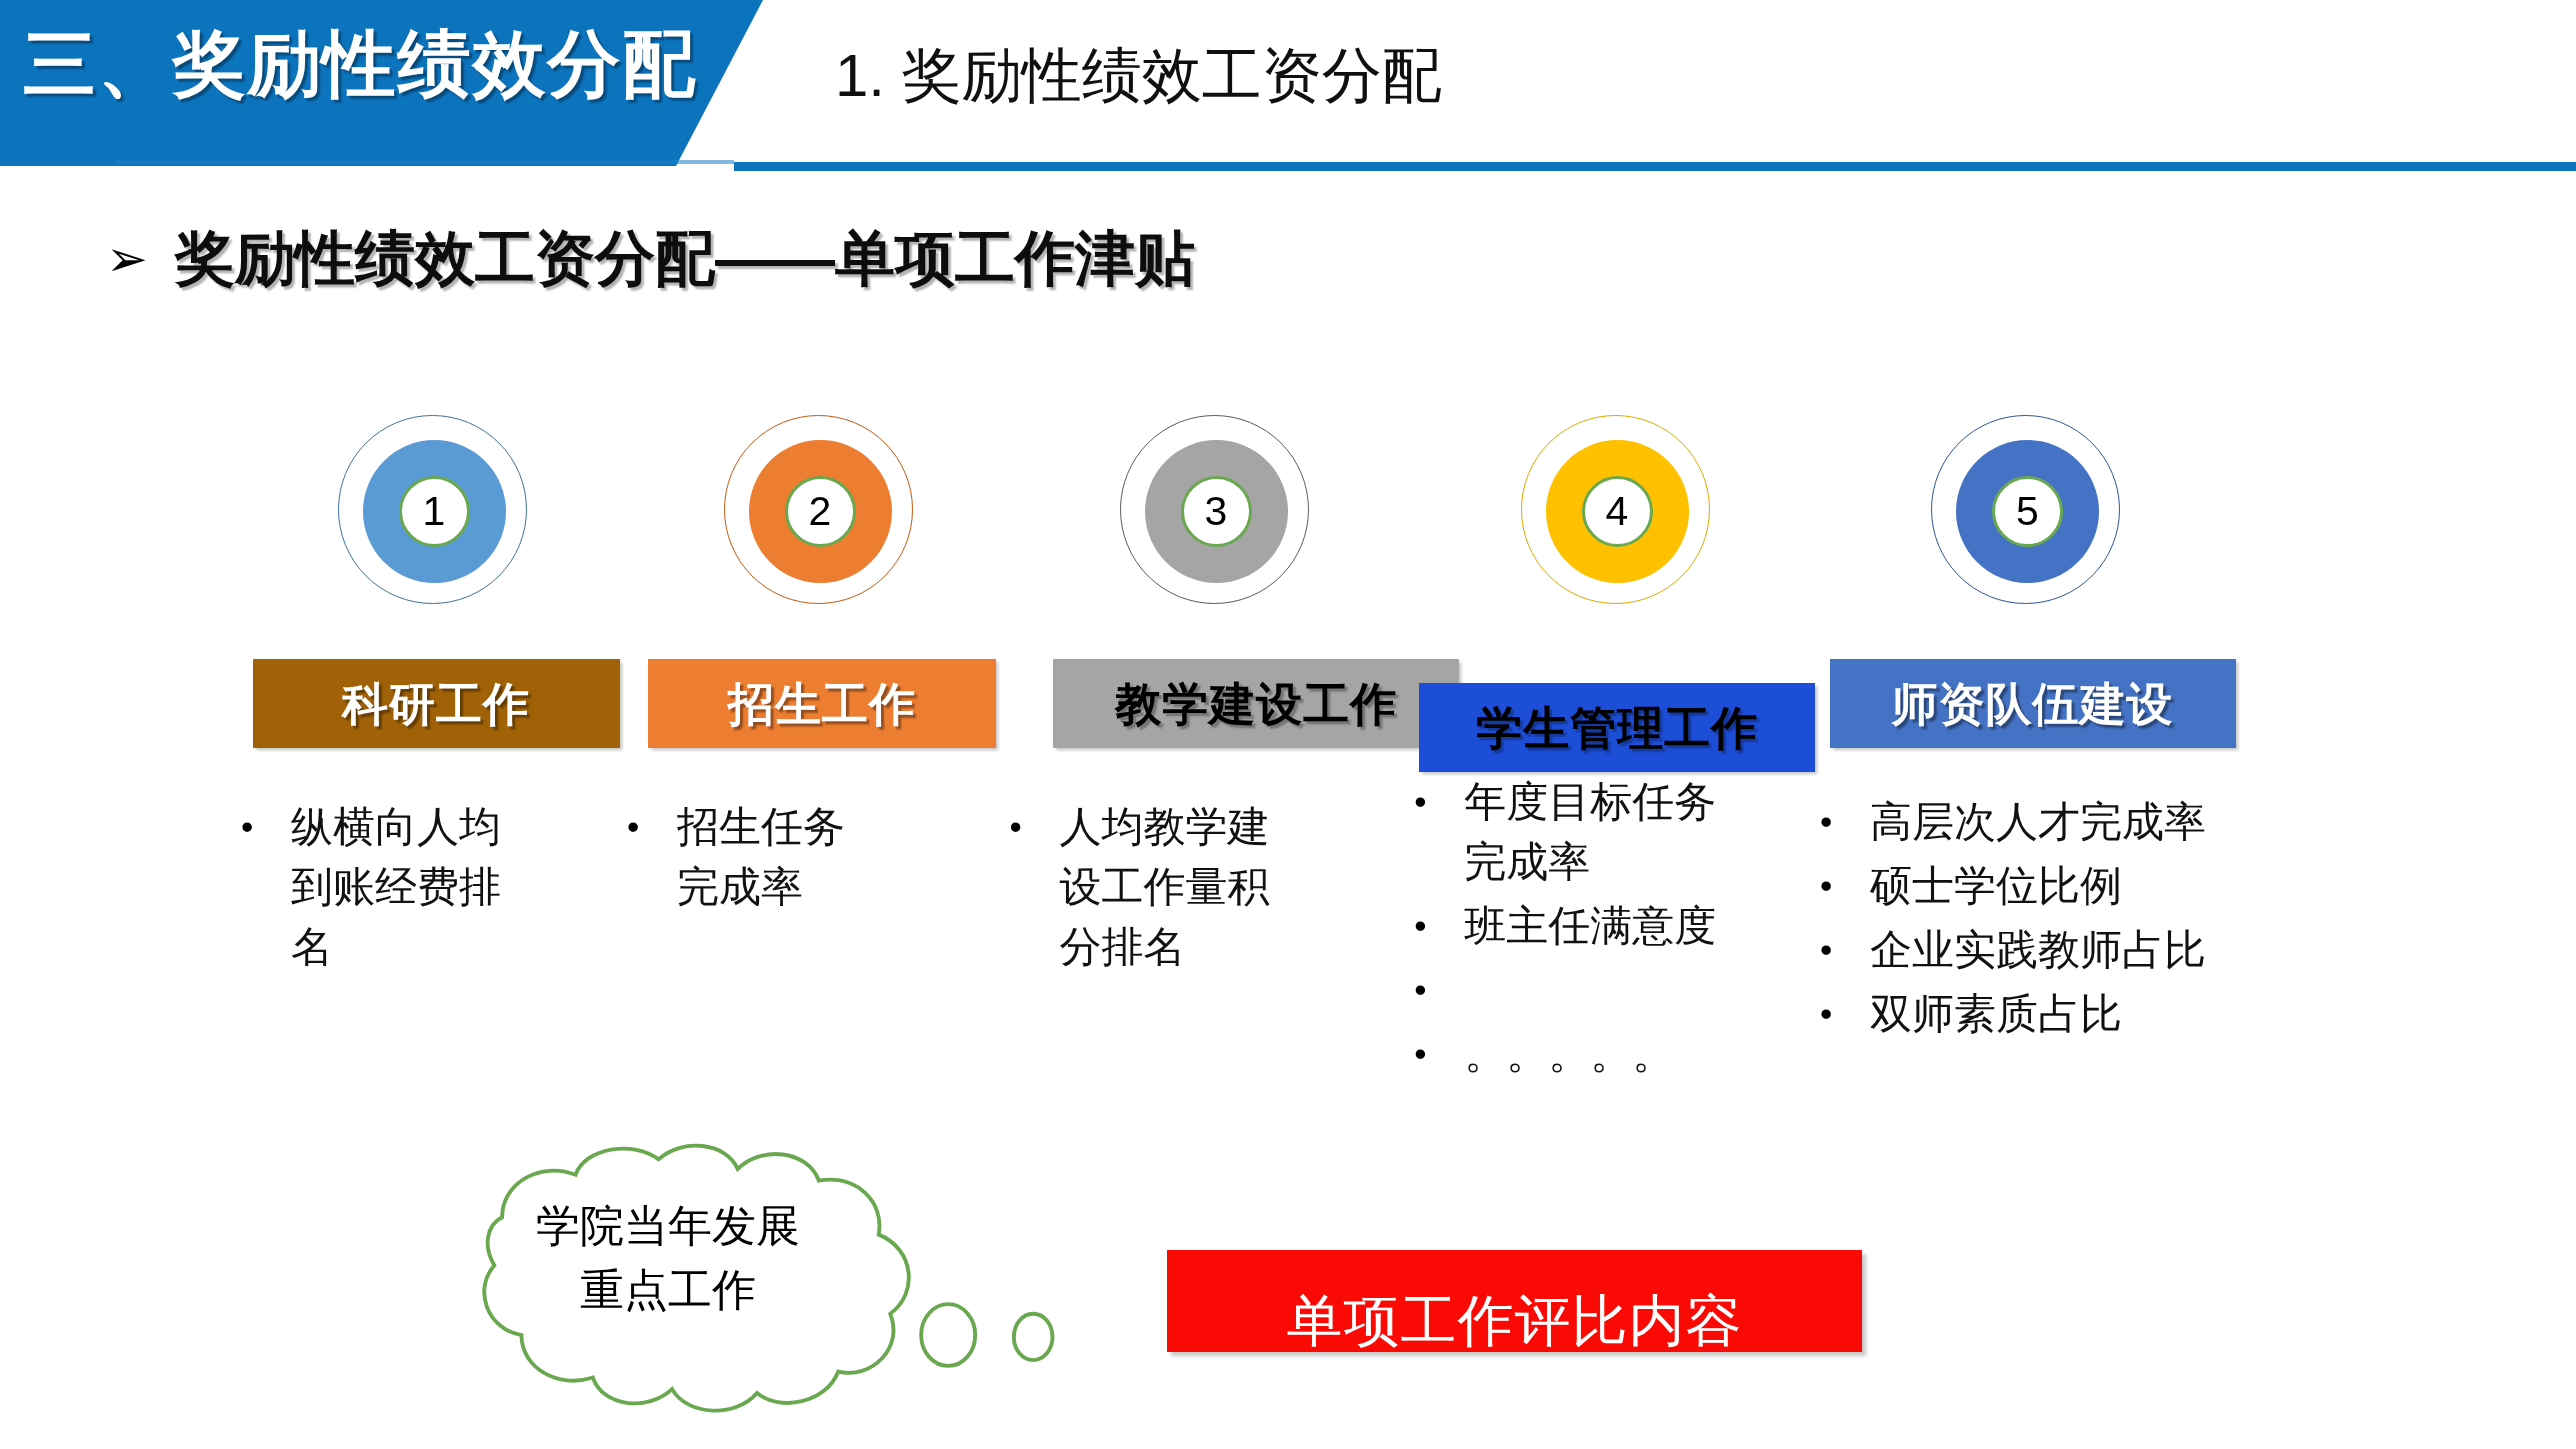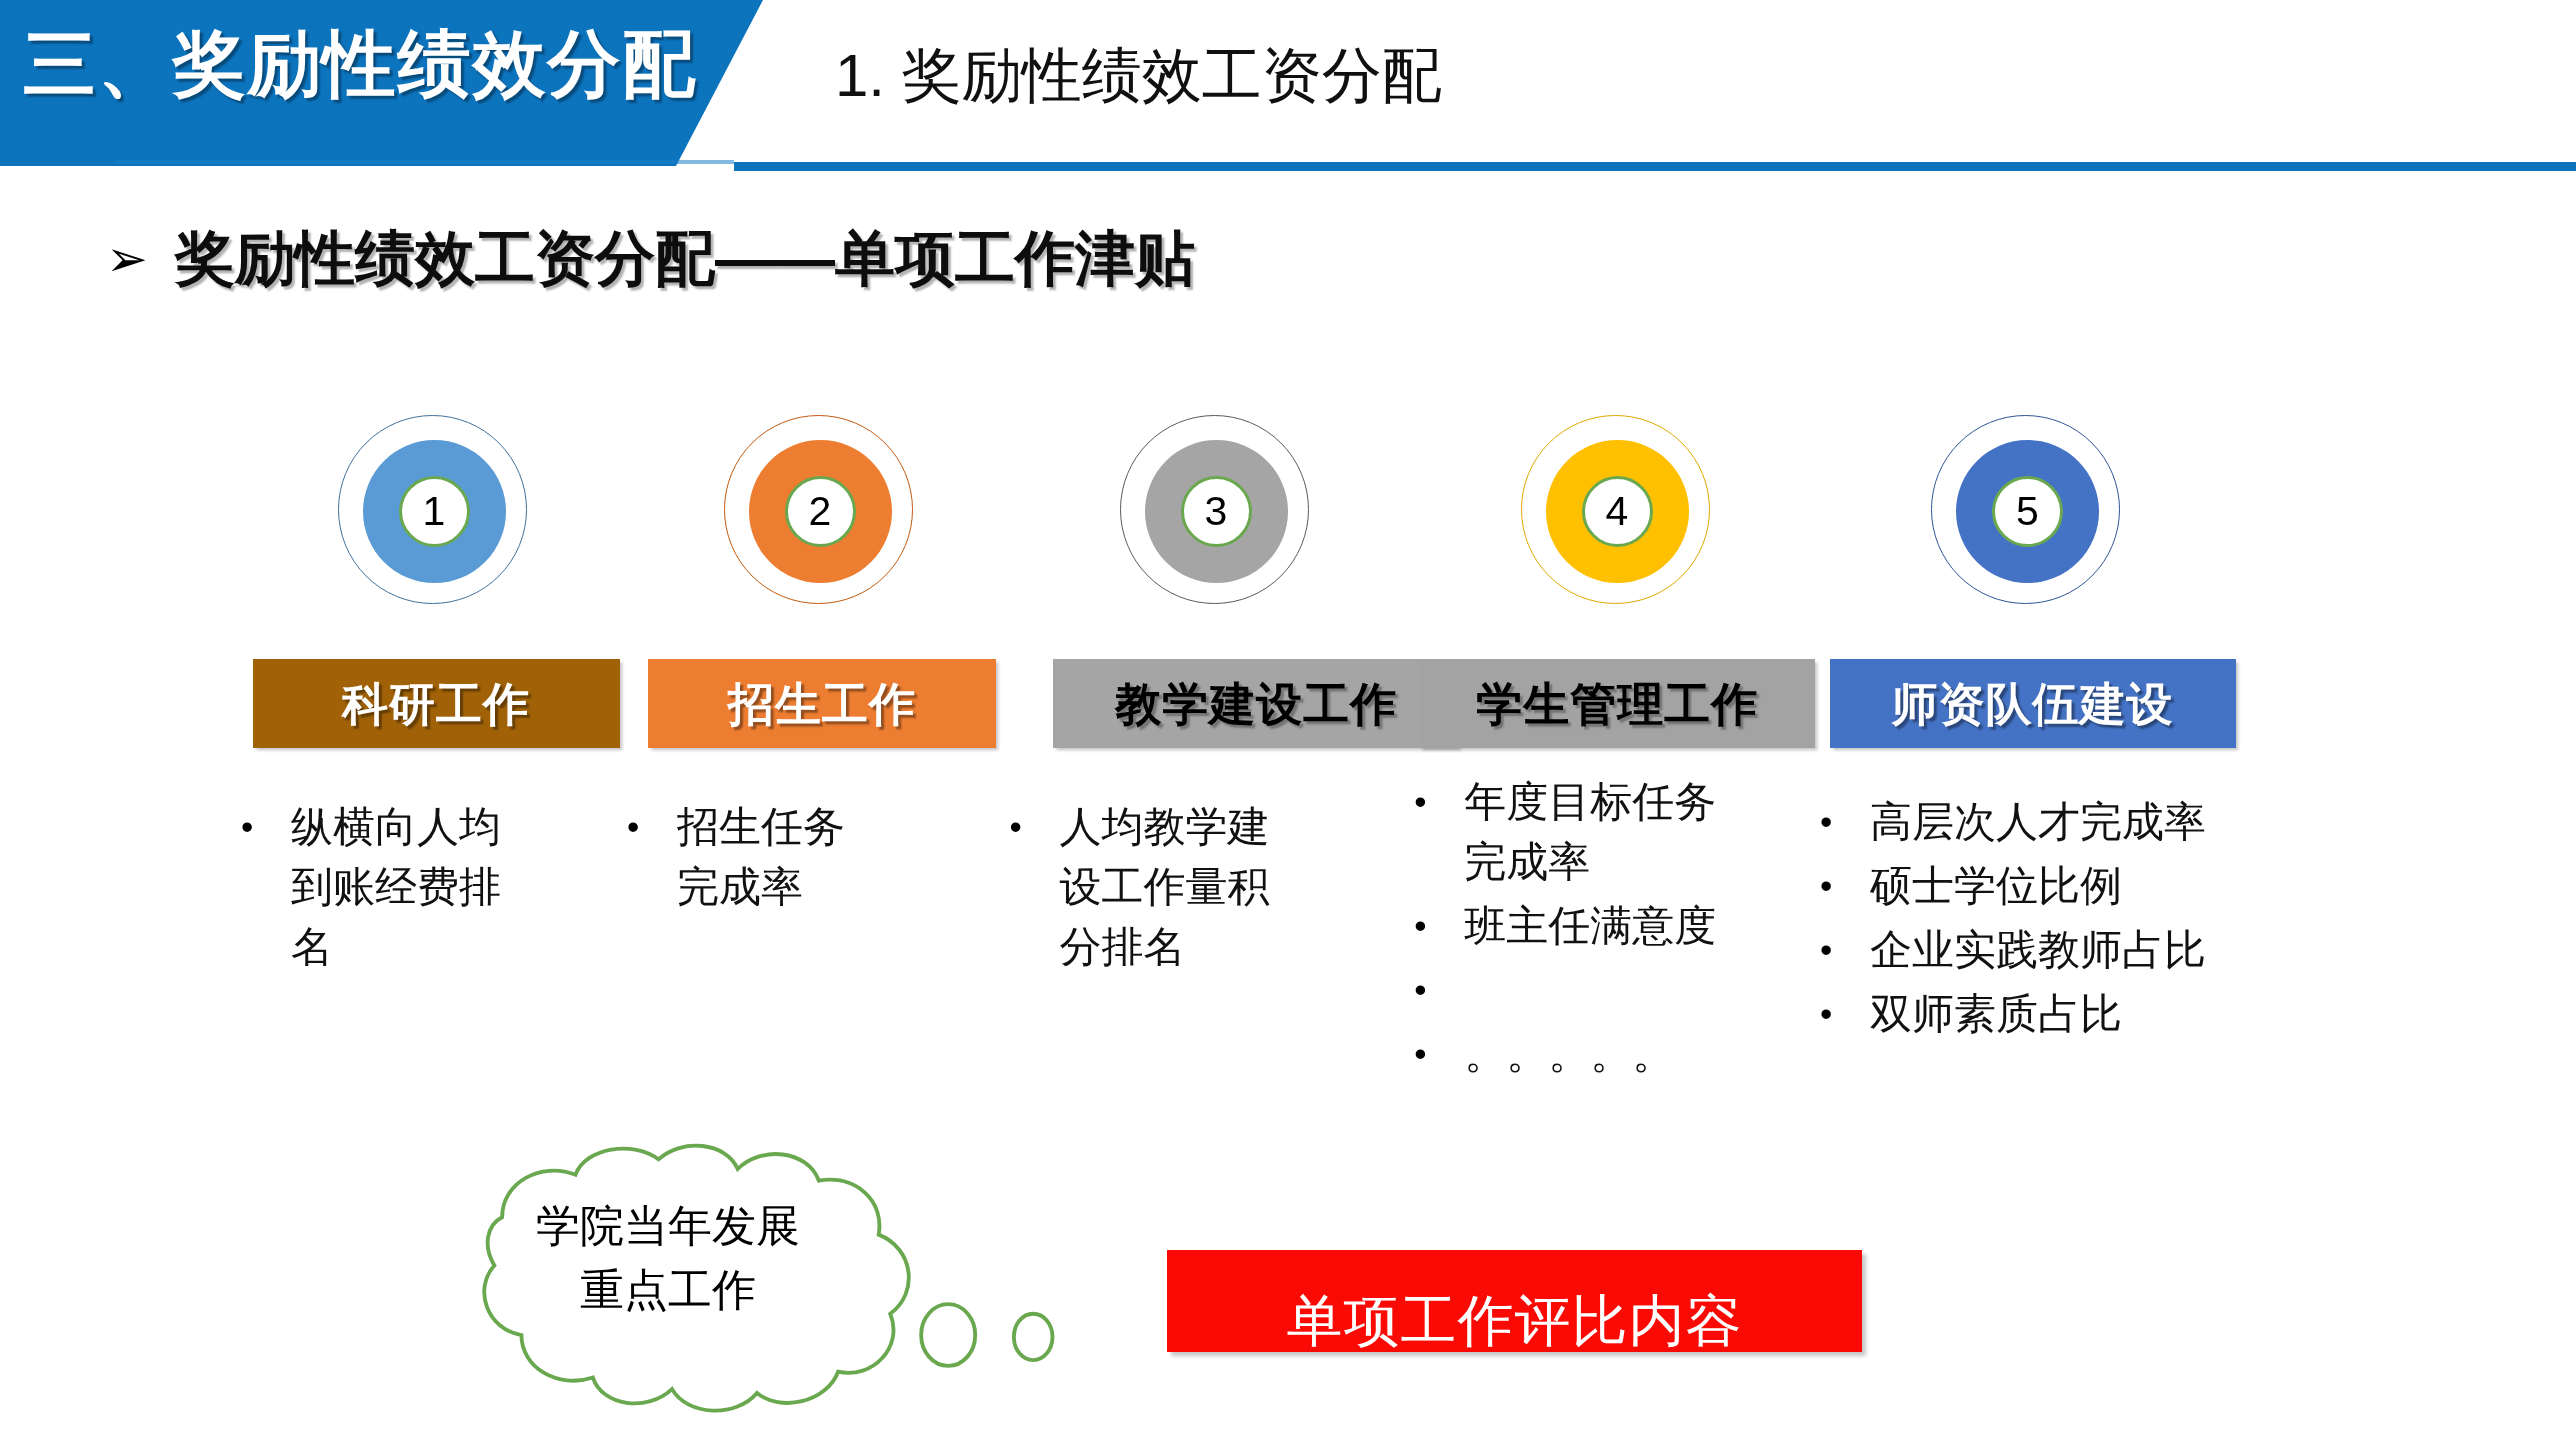--- a/index.html
+++ b/index.html
@@ -334,21 +334,21 @@
     </div>
 
     <div class="column" style="left:1183px;">
       <div class="badge">
         <div class="badge-outer-ring" style="border-color:#e0a800;"></div>
         <div class="badge-donut" style="background:#ffc000;"></div>
         <div class="badge-inner">
           <span class="badge-number">4</span>
         </div>
       </div>
-      <div class="label-bar label-dark" style="left:-4.8px; width:396px; background:#a3a3a3;">
+      <div class="label-bar label-dark" style="left:-4.8px; width:396px; background:#1d4ed8;margin-top:24px;">
         <span class="label-bar-text">学生管理工作</span>
       </div>
       <ul class="bullets" style="left:-9.7px; width:406px; top:357px;">
         <li>
           <span class="bullet-dot">•</span>
           <span class="bullet-text" style="max-width:280px;">年度目标任务完成率</span>
         </li>
         <li>
           <span class="bullet-dot">•</span>
           <span class="bullet-text">班主任满意度</span>

